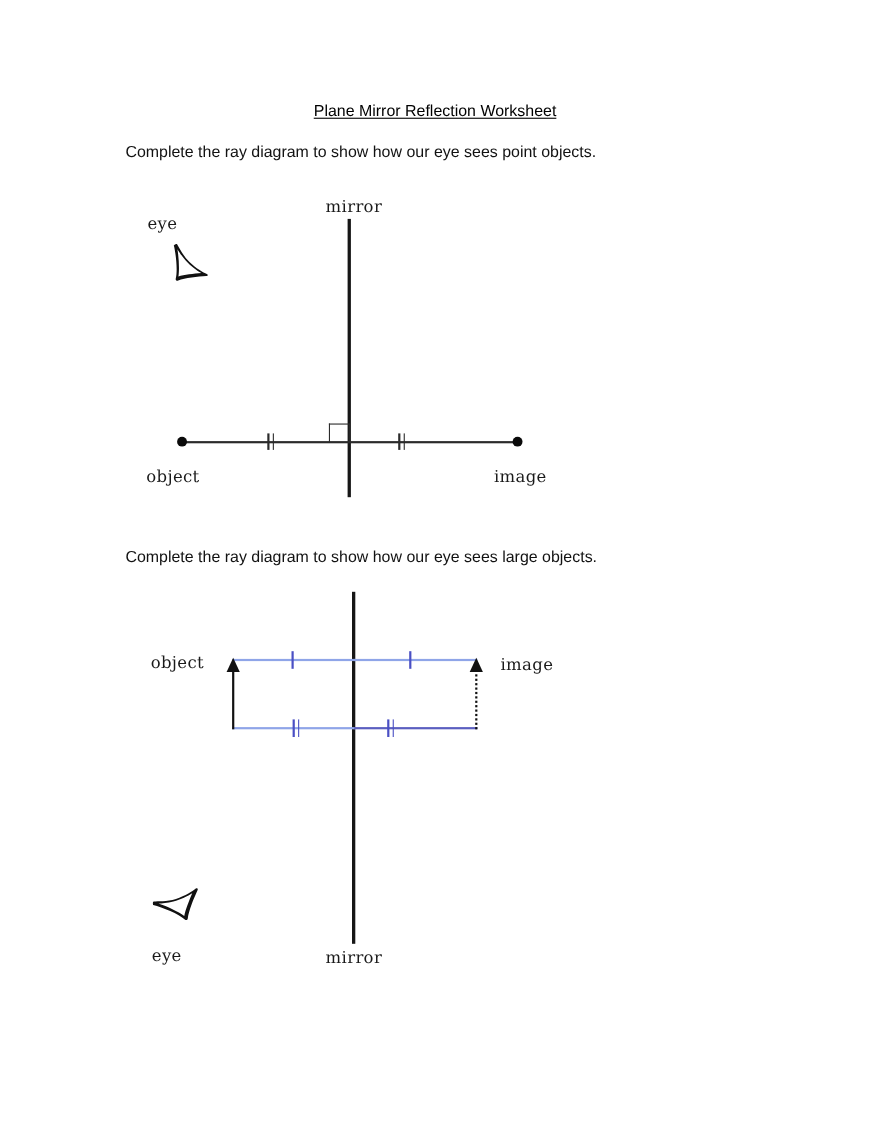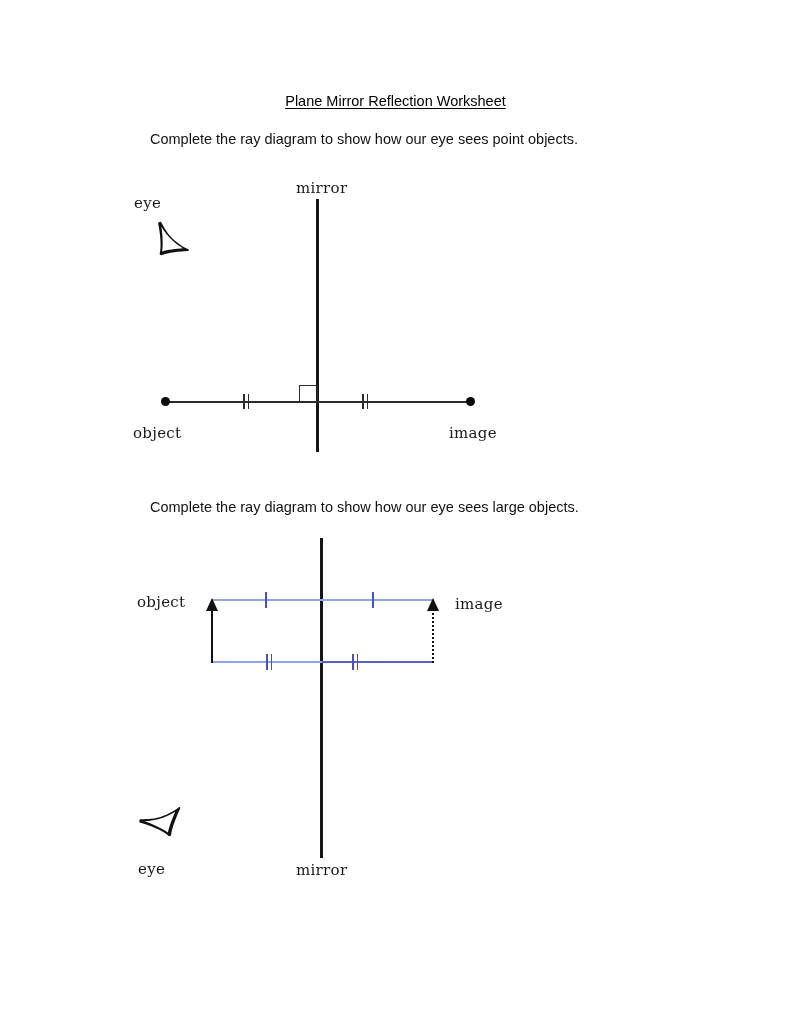--- a/index.html
+++ b/index.html
@@ -36,21 +36,20 @@
     text-decoration: underline;
     text-underline-offset: 2px;
   }
   .prompt {
     position: absolute;
     left: 114px;
     font-family: "Liberation Sans", sans-serif;
     font-size: 14.5px;
     color: #121212;
     white-space: nowrap;
-    margin-left: 36px;
   }
   #prompt-1 { top: 131px; }
   #prompt-2 { top: 499px; }
 
   
   .diagram {
     position: absolute;
     left: 0;
   }
   #diagram-1 { top: 0; width: 791px; height: 480px; }

